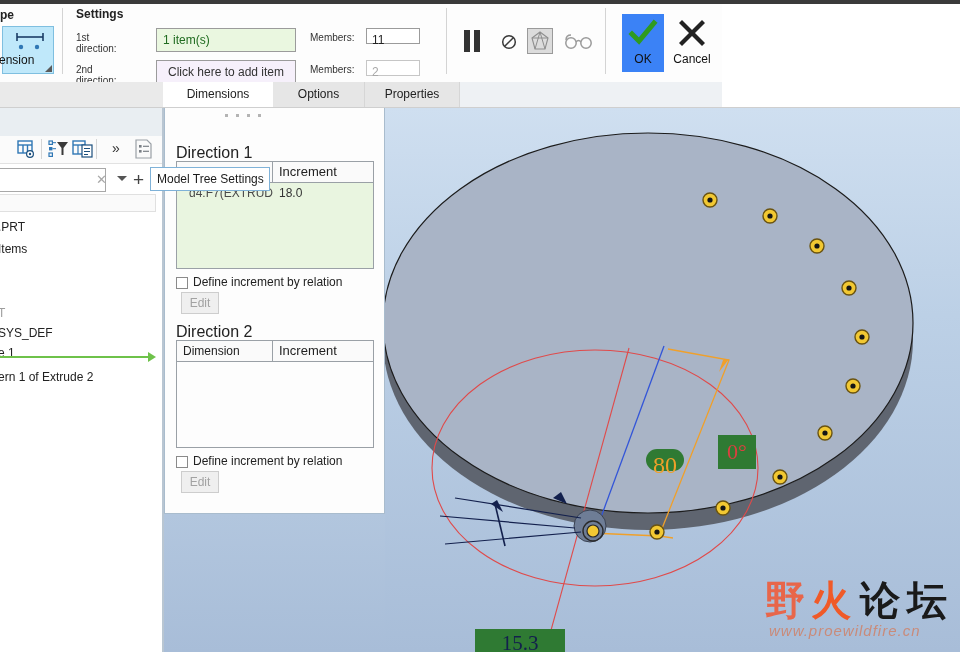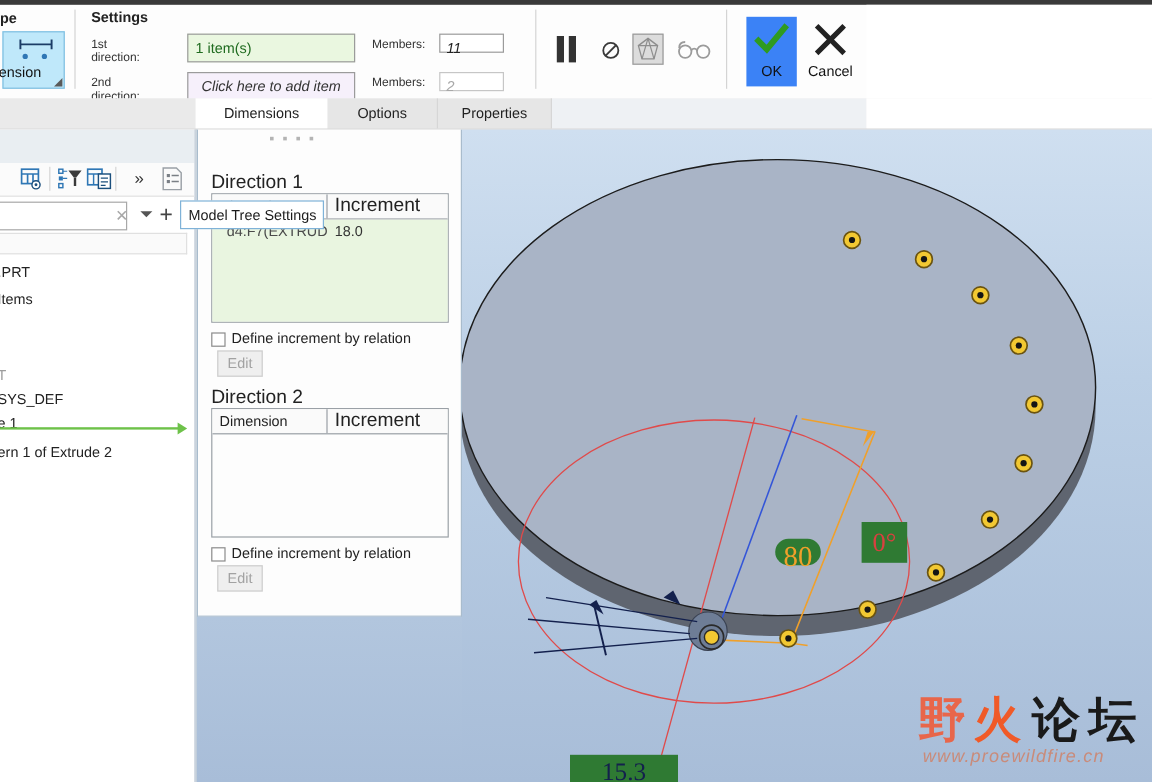--- a/index.html
+++ b/index.html
@@ -26,23 +26,23 @@
       border-left:7px solid transparent;border-bottom:7px solid #5a5a5a;}
   #type-sep{position:absolute;left:62px;top:8px;width:1px;height:66px;background:#d4d4d4;}
 
   
   #settings-group{position:absolute;left:74px;top:4px;}
   #settings-title{position:absolute;left:2px;top:3px;font-size:12px;font-weight:bold;color:#222;}
   .row-label{position:absolute;font-size:10px;color:#333;}
   .collector{position:absolute;height:24px;border:1px solid #9b9b9b;box-sizing:border-box;
       line-height:22px;font-size:12px;padding-left:6px;}
   .collector.green{background:#eaf7e0;color:#1f6b1f;}
-  .collector.lilac{background:#f6f0fb;color:#333;text-align:center;padding-left:0;overflow:hidden;white-space:nowrap;font-style:italic;}
+  .collector.lilac{background:#f6f0fb;color:#333;text-align:center;padding-left:0;overflow:hidden;white-space:nowrap;}
   .members-field{position:absolute;width:54px;height:16px;border:1px solid #9b9b9b;
-      box-sizing:border-box;background:#fff;line-height:22px;font-size:12px;padding-left:5px;color:#222;font-style:italic;}
+      box-sizing:border-box;background:#fff;line-height:22px;font-size:12px;padding-left:5px;color:#222;}
   .members-field.disabled{color:#a8a8a8;border-color:#c6c6c6;}
   #settings-sep{position:absolute;left:446px;top:8px;width:1px;height:66px;background:#d4d4d4;}
 
   
   #tool-icons{position:absolute;left:455px;top:24px;width:140px;height:36px;}
   #ok-sep{position:absolute;left:605px;top:8px;width:1px;height:66px;background:#d4d4d4;}
 
   
   #ok-btn{position:absolute;left:622px;top:14px;width:42px;height:58px;background:#3b82f6;}
   #ok-label{position:absolute;left:0;top:38px;width:42px;text-align:center;font-size:12px;color:#111;}
@@ -84,21 +84,21 @@
       border:1px solid #a9bccd;border-top:none;box-sizing:border-box;}
   #dlg-handle{position:absolute;left:60px;top:6px;width:38px;height:6px;}
   #dlg-handle i{position:absolute;top:0;width:3px;height:3px;background:#b4b4b4;display:block;}
   .dlg-section-label{position:absolute;font-size:16px;color:#222;}
   .grid{position:absolute;border:1px solid #9aa0a6;box-sizing:border-box;}
   .grid-head{position:absolute;left:0;top:0;height:21px;width:100%;background:#fafafa;
       border-bottom:1px solid #9aa0a6;box-sizing:border-box;}
   .grid-head .col1{position:absolute;left:0;top:0;width:96px;height:20px;line-height:20px;
       padding-left:6px;font-size:12px;color:#222;border-right:1px solid #9aa0a6;box-sizing:border-box;}
   .grid-head .col2{position:absolute;left:96px;top:0;right:0;height:20px;line-height:20px;
-      padding-left:6px;font-size:16px;color:#222;}
+      padding-left:6px;font-size:13px;color:#222;}
   .grid-body{position:absolute;left:0;top:21px;right:0;bottom:0;}
   .grid-body.green{background:#e9f5e0;}
   .grid-body.lilac{background:#f7f2fb;}
   .grid-row{position:absolute;left:0;top:0;width:100%;height:20px;}
   .grid-row .c1{position:absolute;left:0;top:0;width:96px;height:20px;line-height:20px;
       padding-left:12px;font-size:12px;color:#4a4a4a;box-sizing:border-box;overflow:hidden;white-space:nowrap;}
   .grid-row .c2{position:absolute;left:96px;top:0;right:0;height:20px;line-height:20px;
       padding-left:6px;font-size:12px;color:#333;}
   .chk-row{position:absolute;font-size:12px;color:#222;}
   .chk-box{position:absolute;width:12px;height:12px;border:1px solid #8a8a8a;background:#fff;box-sizing:border-box;}

